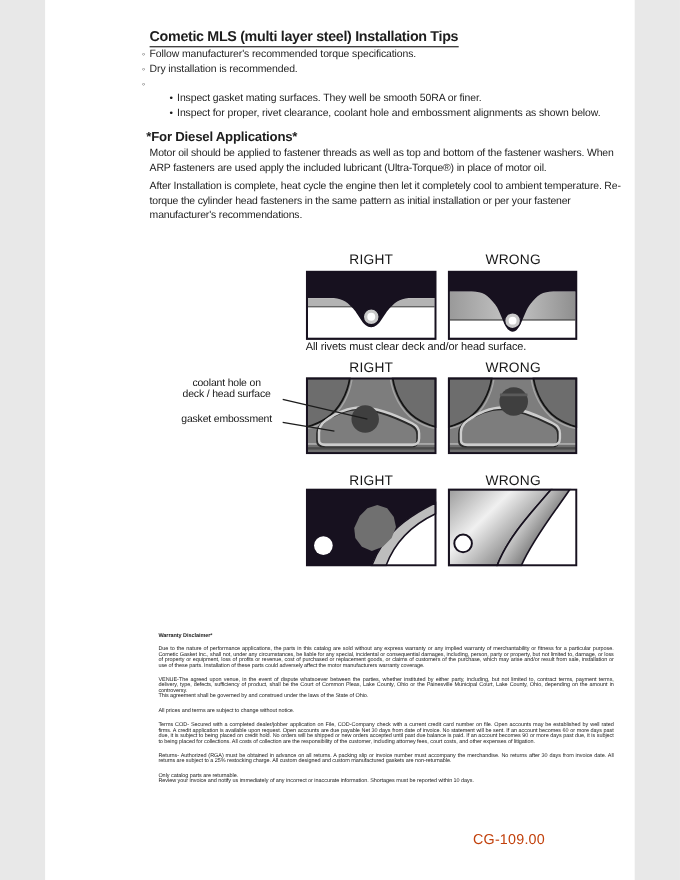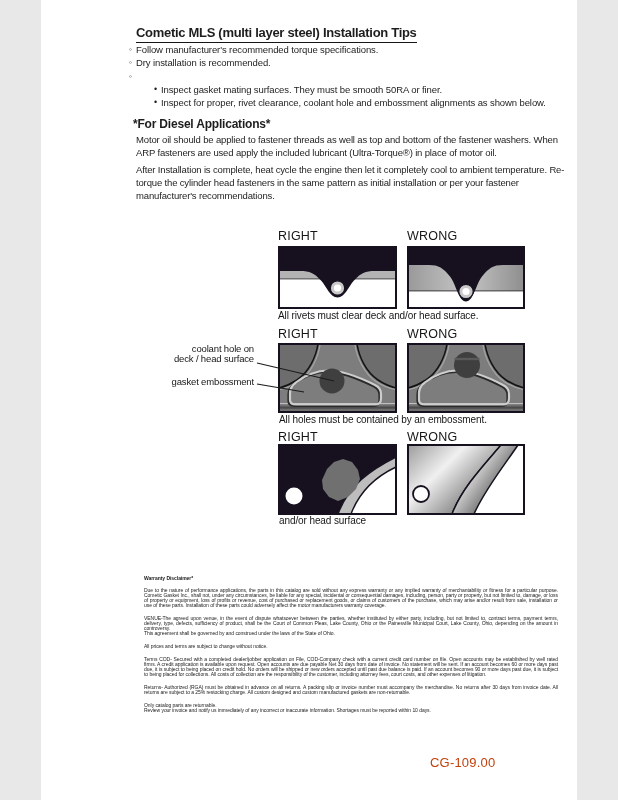--- a/index.html
+++ b/index.html
@@ -17,23 +17,23 @@
   .bullets { left:88px; top:43px; font-size:9.5px; letter-spacing:-0.1px; line-height:13.3px; width:460px; }
   .b-line { display:flex; }
   .b-marker { width:7px; flex:0 0 7px; font-size:8px; line-height:13.3px; }
   .sub { padding-left:25px; }
   .sub .b-marker { font-size:9px; }
   .diesel-heading { left:92px; top:117px; font-size:12px; font-weight:bold; letter-spacing:-0.2px; }
   .body-para { left:95px; width:436px; font-size:9.5px; letter-spacing:-0.15px; line-height:13px; }
   .p1 { top:133px; }
   .p2 { top:163px; }
   .p3 { top:204px; }
-  .fig-label { width:119px; text-align:left; font-size:12.5px; letter-spacing:0.2px; color:#161616; }
+  .fig-label { width:119px; text-align:center; font-size:12.5px; letter-spacing:0.2px; color:#161616; }
   .caption { font-size:10px; letter-spacing:-0.1px; line-height:10.5px; color:#161616; }
-  .callout { width:96px; text-align:right; font-size:9.5px; letter-spacing:-0.15px; line-height:10.2px; color:#161616; }
+  .callout { width:96px; text-align:center; font-size:9.5px; letter-spacing:-0.15px; line-height:10.2px; color:#161616; }
   .figbox { line-height:0; }
   .disclaimer {
     left:103px; top:576px; width:414px; font-size:5px; line-height:5px;
     letter-spacing:-0.05px; text-align:justify; color:#222;
   }
   .disclaimer .d-head { font-weight:bold; margin-bottom:7px; }
   .disclaimer p { margin-bottom:8px; }
   .doc-code { left:389px; top:755px; font-size:13px; letter-spacing:0.2px; color:#c2410c; }
   svg { display:block; }
 </style>
@@ -51,21 +51,21 @@
     </div>
     <div class="b-line">
       <span class="b-marker">◦</span>
       <span>Dry installation is recommended.</span>
     </div>
     <div class="b-line">
       <span class="b-marker">◦</span>
     </div>
     <div class="b-line sub">
       <span class="b-marker">•</span>
-      <span>Inspect gasket mating surfaces.  They must be smooth 50RA or finer.</span>
+      <span>Inspect gasket mating surfaces.  They well be smooth 50RA or finer.</span>
     </div>
     <div class="b-line sub">
       <span class="b-marker">•</span>
       <span>Inspect for proper, rivet clearance, coolant hole and embossment alignments as shown below.</span>
     </div>
   </div>
 
   <div class="abs diesel-heading">*For Diesel Applications*</div>
   <div class="abs body-para p1">Motor oil should be applied to fastener threads as well as top and bottom of the fastener washers. When ARP fasteners are used apply the included lubricant (Ultra-Torque®) in place of motor oil.</div>
   <div class="abs body-para p2">After Installation is complete, heat cycle the engine then let it completely cool to ambient temperature. Re-torque the cylinder head fasteners in the same pattern as initial installation or per your fastener manufacturer's recommendations.</div>
@@ -139,21 +139,20 @@
       <rect x="1" y="60" width="116" height="9" fill="#6f6f6f"></rect>
       <rect x="1" y="60" width="116" height="1.2" fill="#bfbfbf"></rect>
       <rect x="1" y="63.5" width="116" height="2.2" fill="#4b4b4b"></rect>
       <path d="M12,57 L12,50 C12,45.5 14,42.5 18,39.5 C27,32 39.5,27.5 50,27.5 C62,27.5 80,33.5 96,42 C100,44 102,47 102,51 L102,55.5 C102,59.5 100,61.5 96,61.5 L18,61.5 C14,61.5 12,60 12,57 Z" fill="none" stroke="#2a2a2a" stroke-width="2.4" transform="translate(-1.4,1.2)"></path>
       <path d="M12,57 L12,50 C12,45.5 14,42.5 18,39.5 C27,32 39.5,27.5 50,27.5 C62,27.5 80,33.5 96,42 C100,44 102,47 102,51 L102,55.5 C102,59.5 100,61.5 96,61.5 L18,61.5 C14,61.5 12,60 12,57 Z" fill="none" stroke="#cdcdcd" stroke-width="2.2"></path>
       <circle cx="60" cy="22" r="13" fill="#3f3f3f"></circle>
       <path d="M47.5,16 H72.5" stroke="#5a5a5a" stroke-width="2.4"></path>
       <rect x="1" y="1" width="116" height="68" fill="none" stroke="#17111f" stroke-width="2"></rect>
     </svg>
   </div>
-  <div class="abs caption" style="left:238px; top:415px;">All holes must be contained by an embossment.</div>
 
   <svg class="abs" style="left:110px; top:330px; pointer-events:none;" width="200" height="80" viewBox="0 0 200 80">
     <line x1="106" y1="33" x2="183" y2="51" stroke="#1c1c1c" stroke-width="1.2"></line>
     <line x1="106" y1="54" x2="153" y2="62" stroke="#1c1c1c" stroke-width="1.2"></line>
   </svg>
 
   <div class="abs fig-label" style="left:237px; top:430px;">RIGHT</div>
   <div class="abs fig-label" style="left:366px; top:430px;">WRONG</div>
 
   <div class="abs figbox" style="left:237px; top:444px;">
@@ -181,21 +180,20 @@
         </linearGradient>
       </defs>
       <rect x="0" y="0" width="118" height="71" fill="#ffffff"></rect>
       <path d="M1,1 H94 C76,22 55,44 45,70 H1 Z" fill="url(#g1)" stroke="#17111f" stroke-width="1.5"></path>
       <path d="M94,1 H111 C99,19 78,45 67,70 H45 C55,44 76,22 94,1 Z" fill="url(#g2)" stroke="#17111f" stroke-width="1.5"></path>
       <circle cx="14" cy="50" r="8" fill="#ffffff" stroke="#17111f" stroke-width="1.8"></circle>
       <rect x="1" y="1" width="116" height="69" fill="none" stroke="#17111f" stroke-width="2"></rect>
     </svg>
   </div>
   <div class="abs caption" style="left:238px; top:516px;">
-    <div>and/or head surface</div>
   </div>
 
   <div class="abs disclaimer">
     <div class="d-head">Warranty Disclaimer*</div>
     <p>Due to the nature of performance applications, the parts in this catalog are sold without any express warranty or any implied warranty of merchantability or fitness for a particular purpose.  Cometic Gasket Inc., shall not, under any circumstances, be liable for any special, incidental or consequential damages, including, person, party or property, but not limited to, damage, or loss of property or equipment, loss of profits or revenue, cost of purchased or replacement goods, or claims of customers of the purchase, which may arise and/or result from sale, installation or use of these parts.  Installation of these parts could adversely affect the motor manufacturers warranty coverage.</p>
     <p><span>VENUE-The agreed upon venue, in the event of dispute whatsoever between the parties, whether instituted by either party, including, but not limited to, contract terms, payment terms, delivery, type, defects, sufficiency of product, shall be the Court of Common Pleas, Lake County, Ohio or the Painesville Municipal Court, Lake County, Ohio, depending on the amount in controversy.</span><br>
       <span>This agreement shall be governed by and construed under the laws of the State of Ohio.</span></p>
     <p>All prices and terms are subject to change without notice.</p>
     <p>Terms COD- Secured with a completed dealer/jobber application on File, COD-Company check with a current credit card number on file.  Open accounts may be established by well rated firms.  A credit application is available upon request.  Open accounts are due payable Net 30 days from date of invoice.  No statement will be sent.  If an account becomes 60 or more days past due, it is subject to being placed on credit hold.  No orders will be shipped or new orders accepted until past due balance is paid.  If an account becomes 90 or more days past due, it is subject to being placed for collections.  All costs of collection are the responsibility of the customer, including attorney fees, court costs, and other expenses of litigation.</p>
     <p>Returns- Authorized (RGA) must be obtained in advance on all returns.  A packing slip or invoice number must accompany the merchandise.  No returns after 30 days from invoice date.  All returns are subject to a 25% restocking charge.  All custom designed and custom manufactured gaskets are non-returnable.</p>

